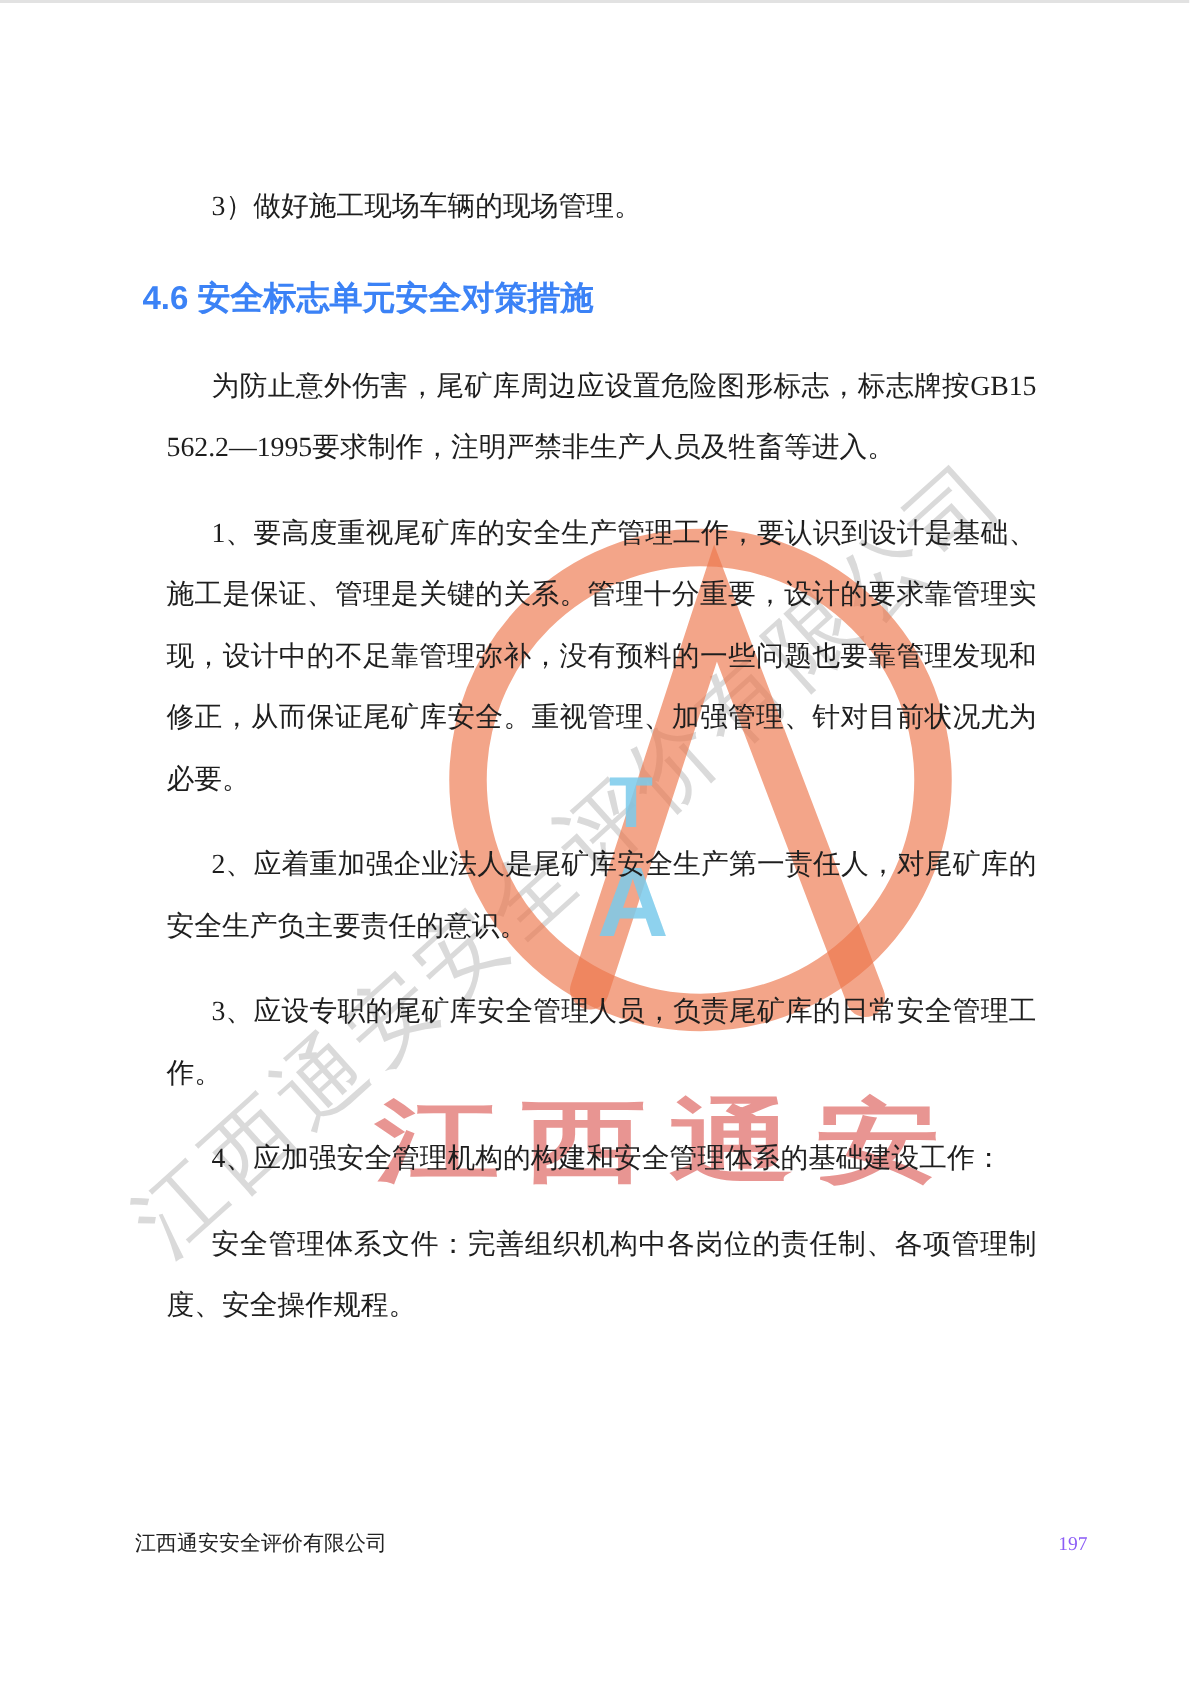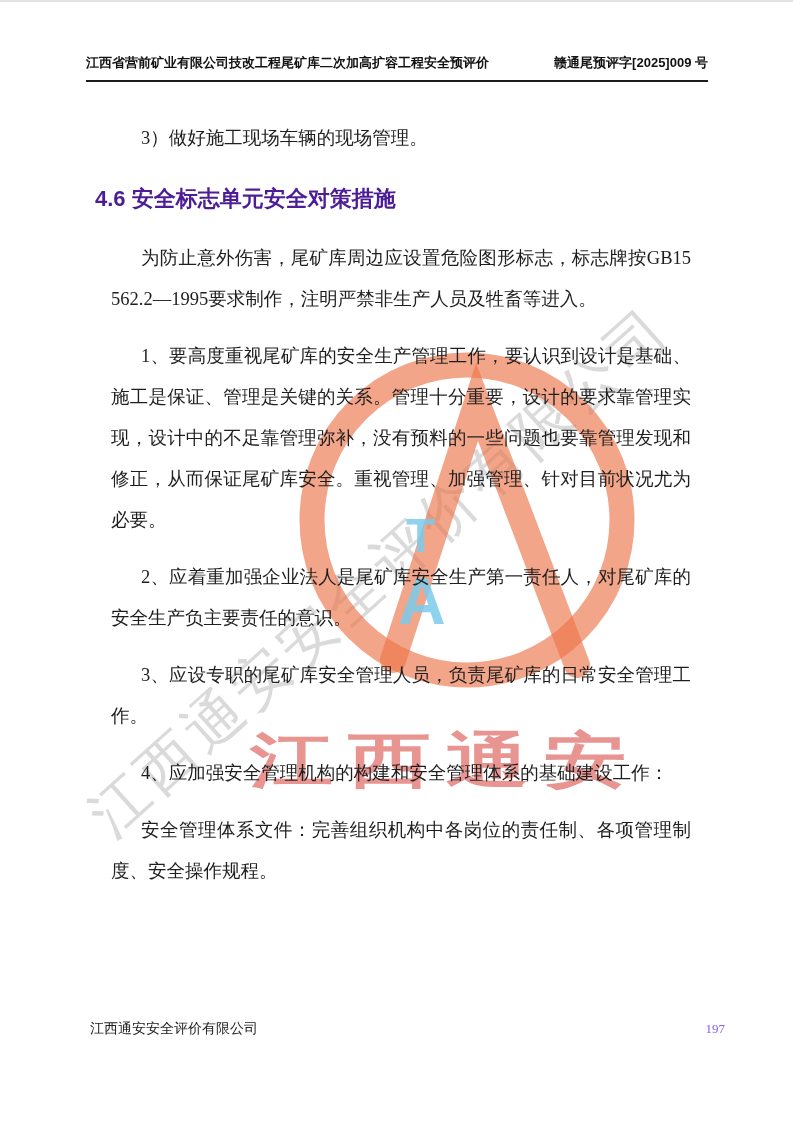--- a/index.html
+++ b/index.html
@@ -59,21 +59,21 @@
     font-size:18.5px;
   }
   .content p{
     margin:16px;line-height:41px;
     text-align:justify;
     text-indent:30px;
     word-break:break-all;
   }
   .content h2{
     font-family:"Liberation Sans","DejaVu Sans",sans-serif;
-    font-size:22px;font-weight:bold;color:#4c1d95;
+    font-size:22px;font-weight:bold;color:#3b82f6;
     line-height:28px;margin:26px 0 25px 0;
   }
   
   .footer{
     position:absolute;left:90px;right:68px;top:1018px;z-index:2;
     display:flex;justify-content:space-between;align-items:baseline;
     font-family:"Liberation Sans","DejaVu Sans",sans-serif;
     font-size:14px;color:#222;
   }
   .footer .pagenum{font-size:13px;color:#8b5cf6;font-family:"Liberation Serif",serif;}
@@ -90,24 +90,20 @@
       <circle cx="172" cy="173" r="155" fill="none" stroke-opacity="0.65" stroke-width="25" stroke="#EC7449"></circle>
       <path d="M 98 313 L 182 55 L 282 318" fill="none" stroke-opacity="0.65" stroke-width="26" stroke-linejoin="miter" stroke-linecap="round" stroke="#EC7449"></path>
     </svg>
 
     <div class="wm-cyan-t">T</div>
     <div class="wm-cyan-a">A</div>
 
     <div class="wm-red">江西通安</div>
   </div>
 
-  <div class="header">
-    <span>江西省营前矿业有限公司技改工程尾矿库二次加高扩容工程安全预评价</span>
-    <span>赣通尾预评字[2025]009 号</span>
-  </div>
 
   <div class="content">
     <p>3）做好施工现场车辆的现场管理。</p>
 
     <h2>4.6 安全标志单元安全对策措施</h2>
 
     <p>为防止意外伤害，尾矿库周边应设置危险图形标志，标志牌按GB15562.2—1995要求制作，注明严禁非生产人员及牲畜等进入。</p>
 
 
     <p>1、要高度重视尾矿库的安全生产管理工作，要认识到设计是基础、施工是保证、管理是关键的关系。管理十分重要，设计的要求靠管理实现，设计中的不足靠管理弥补，没有预料的一些问题也要靠管理发现和修正，从而保证尾矿库安全。重视管理、加强管理、针对目前状况尤为必要。</p>

